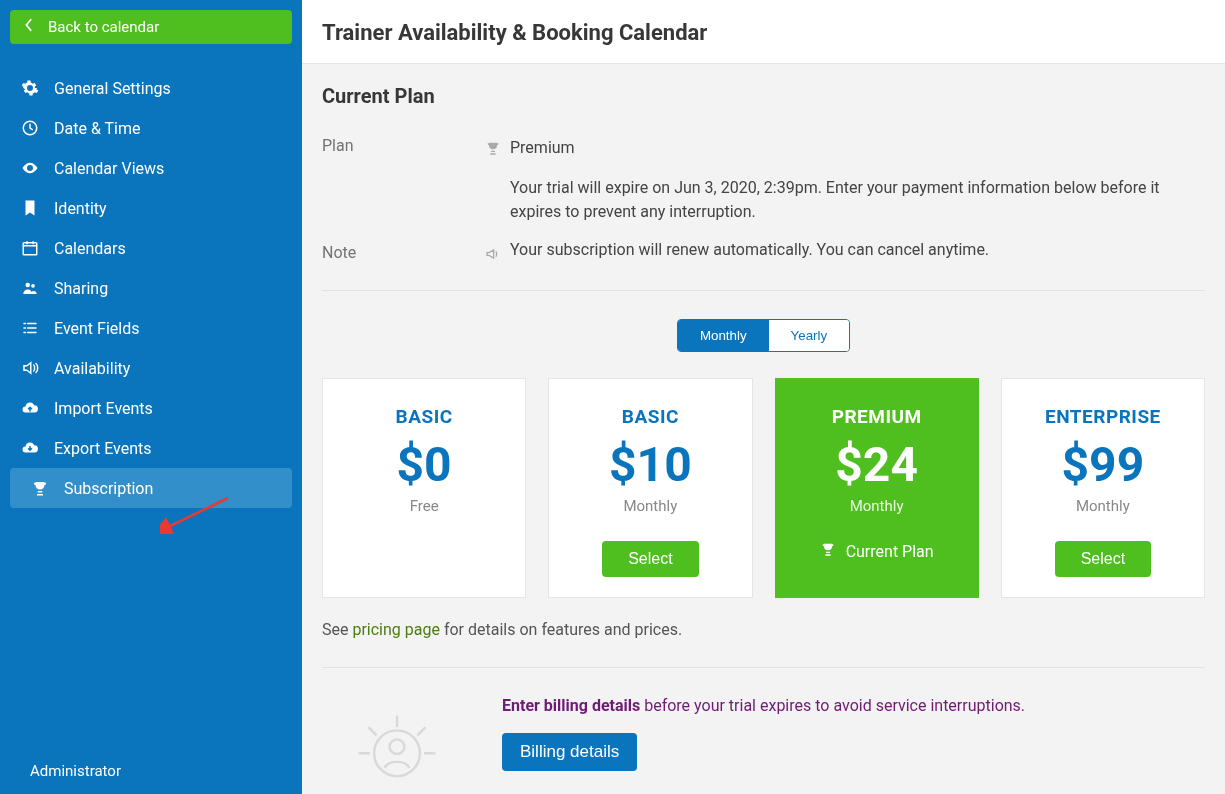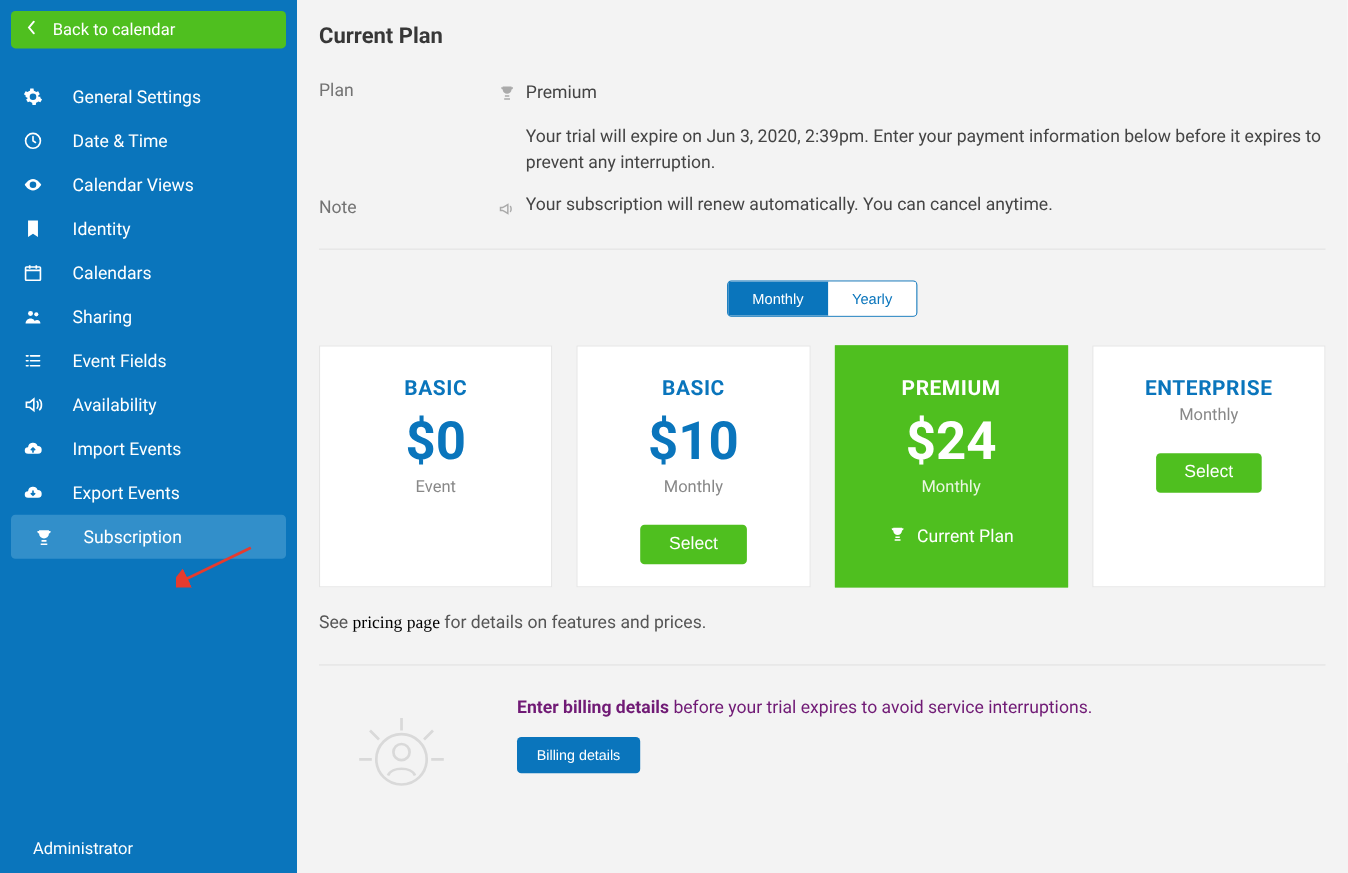--- a/index.html
+++ b/index.html
@@ -1,29 +1,29 @@
 <!DOCTYPE html>
 <html><head>
 <meta charset="utf-8">
 <style>
   * { box-sizing: border-box; margin: 0; padding: 0; }
   html, body { height: 100%; font-family: -apple-system, "Segoe UI", Roboto, "Helvetica Neue", Arial, sans-serif; color: #333; }
   body { display: flex; width: 1225px; height: 794px; overflow: hidden; background: #fff; }
 
   
-  .sidebar { width: 270px; background: #0a75bc; color: #fff; display: flex; flex-direction: column; }
+  .sidebar { width: 302px; background: #0a75bc; color: #fff; display: flex; flex-direction: column; }
   .back-btn {
     margin: 10px; background: #4fbf1f; color: #fff; border-radius: 4px;
     height: 34px; display: flex; align-items: center; gap: 14px; padding: 0 14px;
     cursor: pointer; font-size: 15px;
   }
   .back-btn svg { width: 10px; height: 14px; }
   .nav { list-style: none; margin-top: 14px; flex: 1; }
   .nav li {
-    display: flex; align-items: center; gap: 26px;
+    display: flex; align-items: center; gap: 14px;
     padding: 10px 20px; font-size: 16px; cursor: pointer; color: #fff;
   }
   .nav li.active {
     background: #328fca; border-radius: 4px; margin: 0 10px; 
   }
   .nav li .icon { width: 20px; height: 20px; display: inline-flex; align-items: center; justify-content: center; }
   .nav li .icon svg { width: 18px; height: 18px; fill: #fff; }
   .footer-admin { padding: 14px 30px; font-size: 15px; color: #ffffff; }
 
   
@@ -65,32 +65,32 @@
   .plan .period { color: #888; margin-top: 4px; font-size: 15px; }
   .plan.current .period { color: #eaf7e2; }
   .plan .select-btn {
     margin-top: 26px; background: #4fbf1f; color: #fff; border: 0; border-radius: 4px;
     padding: 9px 26px; font-size: 16px; cursor: pointer;
   }
   .current-mark { margin-top: 26px; display:flex; align-items:center; justify-content:center; gap:10px; font-size: 16px; }
   .current-mark svg { width:16px; height:16px; fill:#fff; }
 
   .pricing-note { margin-top: 22px; font-size: 16px; color: #555; }
-  .pricing-note a { color: #000000; text-decoration: none; font-family: Liberation Serif, serif; }
+  .pricing-note a { color: #4d7c0f; text-decoration: none; }
 
   
   .billing-block { display: flex; gap: 30px; align-items: flex-start; }
   .billing-illustration { width: 150px; height: 90px; position: relative; }
   .billing-illustration svg { stroke: #d9d9d9; fill: none; stroke-width: 3; }
   .billing-text { flex: 1; }
   .billing-text p { font-size: 16px; color: #701a75; }
   .billing-text p b { font-weight: 700; }
   .billing-btn {
     margin-top: 18px; background: #0a75bc; color: #fff; border: 0; border-radius: 4px;
-    padding: 9px 18px; font-size: 13px; cursor: pointer;
+    padding: 9px 18px; font-size: 17px; cursor: pointer;
   }
 
   
   .arrow-annot {
     position: absolute; left: 160px; top: 494px; pointer-events: none;
   }
   .arrow-annot svg { width: 70px; height: 40px; }
 </style>
 </head>
 <body>
@@ -199,20 +199,23 @@
           </svg>
         </span>
       <span>Subscription</span>
     </li>
   </ul>
 
   <div class="footer-admin">Administrator</div>
 </aside>
 
 <main class="main">
+  <div class="page-header">
+    <h1>Trainer Availability &amp; Booking Calendar</h1>
+  </div>
 
   <div class="content">
     <h2 class="section-title">Current Plan</h2>
 
     <div class="meta-row">
       <div class="meta-label">Plan</div>
       <span class="meta-icon">
           <svg viewBox="0 0 24 24">
             <path d="M6 4h12v4a6 6 0 0 1-12 0V4zm3 12h6v2H9zM8 20h8v2H8zM4 5h2v3a2 2 0 0 1-2-2V5zm14 0h2v1a2 2 0 0 1-2 2V5z"></path>
           </svg>
@@ -239,21 +242,21 @@
       <div class="toggle">
         <button class="on">Monthly</button>
         <button>Yearly</button>
       </div>
     </div>
 
     <div class="plans">
       <div class="plan">
         <div class="tier">BASIC</div>
         <div class="price">$0</div>
-        <div class="period">Event</div>
+        <div class="period">Free</div>
       </div>
 
       <div class="plan">
         <div class="tier">BASIC</div>
         <div class="price">$10</div>
         <div class="period">Monthly</div>
         <button class="select-btn">Select</button>
       </div>
 
       <div class="plan current">
@@ -263,20 +266,21 @@
         <div class="current-mark">
           <span><svg viewBox="0 0 24 24">
                 <path d="M6 4h12v4a6 6 0 0 1-12 0V4zm3 12h6v2H9zM8 20h8v2H8zM4 5h2v3a2 2 0 0 1-2-2V5zm14 0h2v1a2 2 0 0 1-2 2V5z"></path>
               </svg></span>
           <span>Current Plan</span>
         </div>
       </div>
 
       <div class="plan">
         <div class="tier">ENTERPRISE</div>
+        <div class="price">$99</div>
         <div class="period">Monthly</div>
         <button class="select-btn">Select</button>
       </div>
     </div>
 
     <p class="pricing-note">
       <span>See </span><a href="#">pricing page</a><span> for details on features and prices.</span>
     </p>
 
     <hr class="sep">

